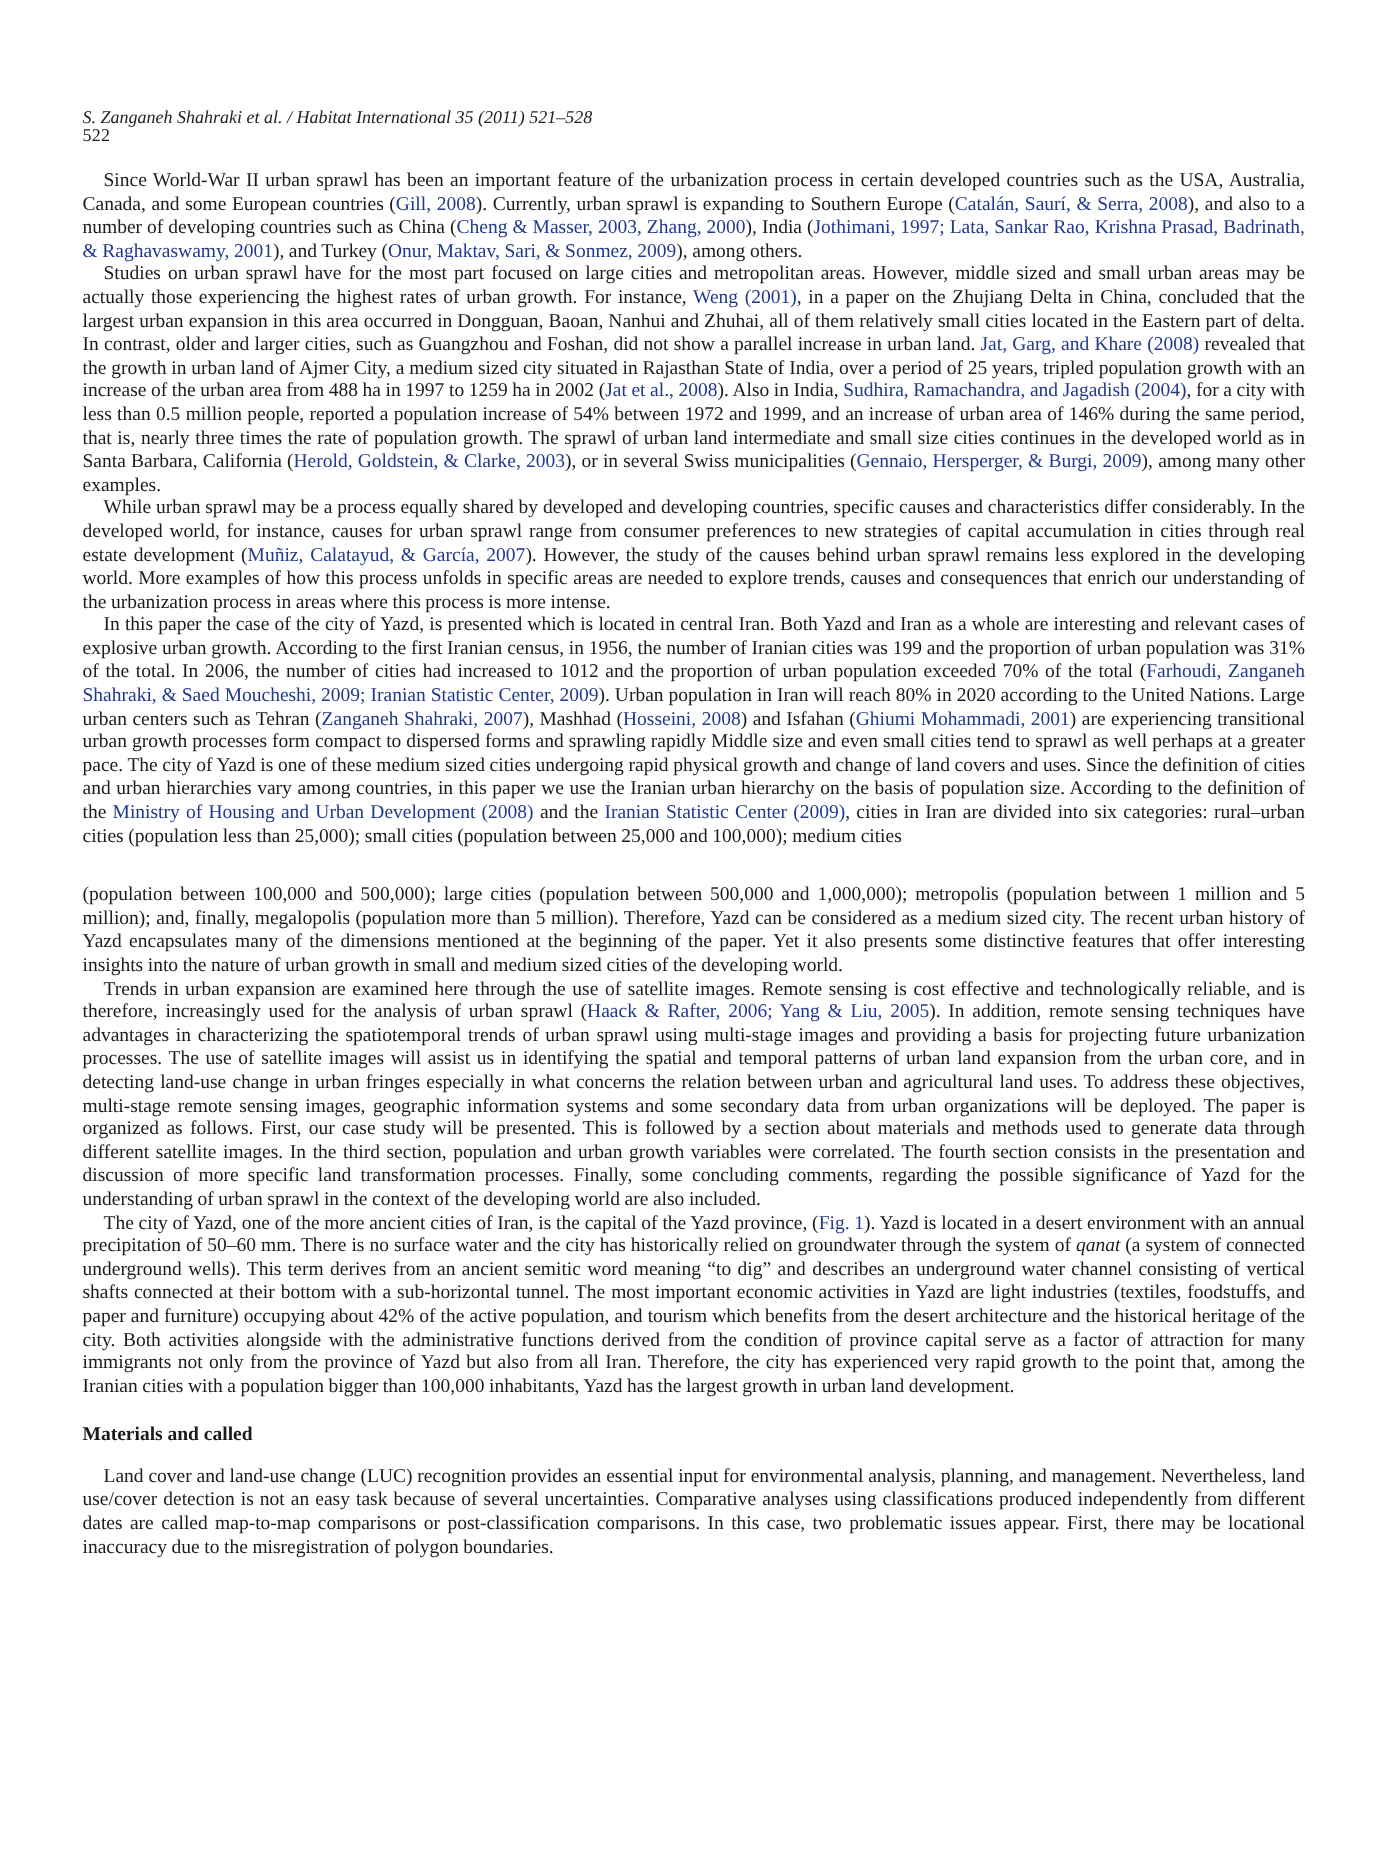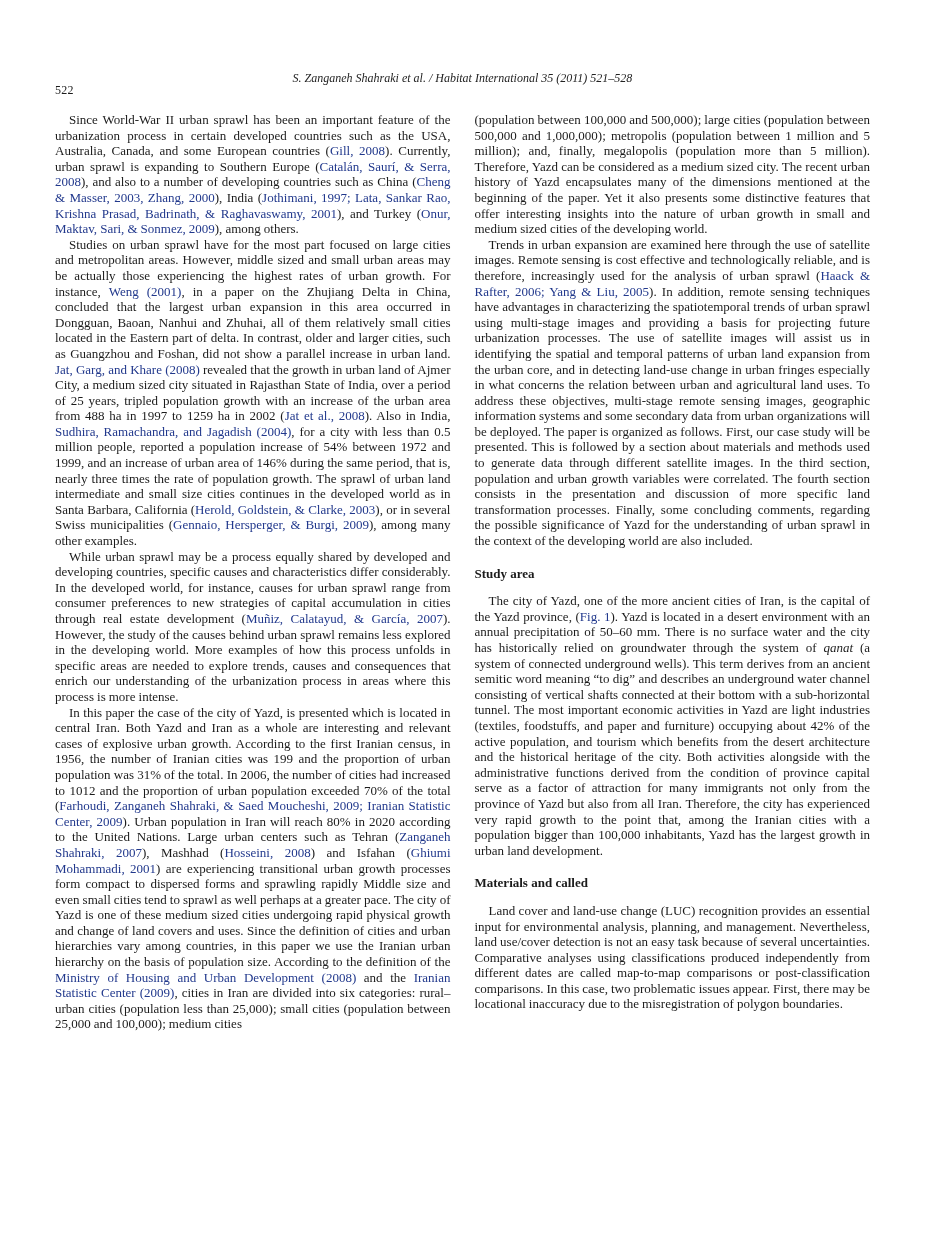--- a/index.html
+++ b/index.html
@@ -31,28 +31,29 @@
   }
   .page-number {
     position: absolute;
     left: 0;
     top: 12px;
     font-style: normal;
     letter-spacing: 0.2px;
   }
   .running-head {
     display: block;
-    text-align: center;
+    text-align: left;
     font-style: italic;
     color: #222222;
   }
   .columns {
     display: flex;
     gap: 24px;
     align-items: flex-start;
+    flex-direction: column;
   }
   .column {
     flex: 1 1 0;
     min-width: 0;
   }
   .para {
     margin: 0;
     font-size: 13px;
     line-height: 15.6px;
     text-align: justify;
@@ -87,19 +88,18 @@
   <main class="columns">
     <div class="column">
         <p class="para indent">Since World-War II urban sprawl has been an important feature of the urbanization process in certain developed countries such as the USA, Australia, Canada, and some European countries (<a class="cite-link">Gill, 2008</a>). Currently, urban sprawl is expanding to Southern Europe (<a class="cite-link">Catalán, Saurí, &amp; Serra, 2008</a>), and also to a number of developing countries such as China (<a class="cite-link">Cheng &amp; Masser, 2003, Zhang, 2000</a>), India (<a class="cite-link">Jothimani, 1997; Lata, Sankar Rao, Krishna Prasad, Badrinath, &amp; Raghavaswamy, 2001</a>), and Turkey (<a class="cite-link">Onur, Maktav, Sari, &amp; Sonmez, 2009</a>), among others.</p>
         <p class="para indent">Studies on urban sprawl have for the most part focused on large cities and metropolitan areas. However, middle sized and small urban areas may be actually those experiencing the highest rates of urban growth. For instance, <a class="cite-link">Weng (2001)</a>, in a paper on the Zhujiang Delta in China, concluded that the largest urban expansion in this area occurred in Dongguan, Baoan, Nanhui and Zhuhai, all of them relatively small cities located in the Eastern part of delta. In contrast, older and larger cities, such as Guangzhou and Foshan, did not show a parallel increase in urban land. <a class="cite-link">Jat, Garg, and Khare (2008)</a> revealed that the growth in urban land of Ajmer City, a medium sized city situated in Rajasthan State of India, over a period of 25 years, tripled population growth with an increase of the urban area from 488 ha in 1997 to 1259 ha in 2002 (<a class="cite-link">Jat et al., 2008</a>). Also in India, <a class="cite-link">Sudhira, Ramachandra, and Jagadish (2004)</a>, for a city with less than 0.5 million people, reported a population increase of 54% between 1972 and 1999, and an increase of urban area of 146% during the same period, that is, nearly three times the rate of population growth. The sprawl of urban land intermediate and small size cities continues in the developed world as in Santa Barbara, California (<a class="cite-link">Herold, Goldstein, &amp; Clarke, 2003</a>), or in several Swiss municipalities (<a class="cite-link">Gennaio, Hersperger, &amp; Burgi, 2009</a>), among many other examples.</p>
         <p class="para indent">While urban sprawl may be a process equally shared by developed and developing countries, specific causes and characteristics differ considerably. In the developed world, for instance, causes for urban sprawl range from consumer preferences to new strategies of capital accumulation in cities through real estate development (<a class="cite-link">Muñiz, Calatayud, &amp; García, 2007</a>). However, the study of the causes behind urban sprawl remains less explored in the developing world. More examples of how this process unfolds in specific areas are needed to explore trends, causes and consequences that enrich our understanding of the urbanization process in areas where this process is more intense.</p>
         <p class="para indent">In this paper the case of the city of Yazd, is presented which is located in central Iran. Both Yazd and Iran as a whole are interesting and relevant cases of explosive urban growth. According to the first Iranian census, in 1956, the number of Iranian cities was 199 and the proportion of urban population was 31% of the total. In 2006, the number of cities had increased to 1012 and the proportion of urban population exceeded 70% of the total (<a class="cite-link">Farhoudi, Zanganeh Shahraki, &amp; Saed Moucheshi, 2009; Iranian Statistic Center, 2009</a>). Urban population in Iran will reach 80% in 2020 according to the United Nations. Large urban centers such as Tehran (<a class="cite-link">Zanganeh Shahraki, 2007</a>), Mashhad (<a class="cite-link">Hosseini, 2008</a>) and Isfahan (<a class="cite-link">Ghiumi Mohammadi, 2001</a>) are experiencing transitional urban growth processes form compact to dispersed forms and sprawling rapidly Middle size and even small cities tend to sprawl as well perhaps at a greater pace. The city of Yazd is one of these medium sized cities undergoing rapid physical growth and change of land covers and uses. Since the definition of cities and urban hierarchies vary among countries, in this paper we use the Iranian urban hierarchy on the basis of population size. According to the definition of the <a class="cite-link">Ministry of Housing and Urban Development (2008)</a> and the <a class="cite-link">Iranian Statistic Center (2009)</a>, cities in Iran are divided into six categories: rural–urban cities (population less than 25,000); small cities (population between 25,000 and 100,000); medium cities</p>
       </div>
     <div class="column">
         <p class="para">(population between 100,000 and 500,000); large cities (population between 500,000 and 1,000,000); metropolis (population between 1 million and 5 million); and, finally, megalopolis (population more than 5 million). Therefore, Yazd can be considered as a medium sized city. The recent urban history of Yazd encapsulates many of the dimensions mentioned at the beginning of the paper. Yet it also presents some distinctive features that offer interesting insights into the nature of urban growth in small and medium sized cities of the developing world.</p>
         <p class="para indent">Trends in urban expansion are examined here through the use of satellite images. Remote sensing is cost effective and technologically reliable, and is therefore, increasingly used for the analysis of urban sprawl (<a class="cite-link">Haack &amp; Rafter, 2006; Yang &amp; Liu, 2005</a>). In addition, remote sensing techniques have advantages in characterizing the spatiotemporal trends of urban sprawl using multi-stage images and providing a basis for projecting future urbanization processes. The use of satellite images will assist us in identifying the spatial and temporal patterns of urban land expansion from the urban core, and in detecting land-use change in urban fringes especially in what concerns the relation between urban and agricultural land uses. To address these objectives, multi-stage remote sensing images, geographic information systems and some secondary data from urban organizations will be deployed. The paper is organized as follows. First, our case study will be presented. This is followed by a section about materials and methods used to generate data through different satellite images. In the third section, population and urban growth variables were correlated. The fourth section consists in the presentation and discussion of more specific land transformation processes. Finally, some concluding comments, regarding the possible significance of Yazd for the understanding of urban sprawl in the context of the developing world are also included.</p>
-        <h2 class="section-heading">Study area</h2>
         <p class="para indent">The city of Yazd, one of the more ancient cities of Iran, is the capital of the Yazd province, (<a class="cite-link">Fig. 1</a>). Yazd is located in a desert environment with an annual precipitation of 50–60 mm. There is no surface water and the city has historically relied on groundwater through the system of <i>qanat</i> (a system of connected underground wells). This term derives from an ancient semitic word meaning “to dig” and describes an underground water channel consisting of vertical shafts connected at their bottom with a sub-horizontal tunnel. The most important economic activities in Yazd are light industries (textiles, foodstuffs, and paper and furniture) occupying about 42% of the active population, and tourism which benefits from the desert architecture and the historical heritage of the city. Both activities alongside with the administrative functions derived from the condition of province capital serve as a factor of attraction for many immigrants not only from the province of Yazd but also from all Iran. Therefore, the city has experienced very rapid growth to the point that, among the Iranian cities with a population bigger than 100,000 inhabitants, Yazd has the largest growth in urban land development.</p>
         <h2 class="section-heading">Materials and called</h2>
         <p class="para indent">Land cover and land-use change (LUC) recognition provides an essential input for environmental analysis, planning, and management. Nevertheless, land use/cover detection is not an easy task because of several uncertainties. Comparative analyses using classifications produced independently from different dates are called map-to-map comparisons or post-classification comparisons. In this case, two problematic issues appear. First, there may be locational inaccuracy due to the misregistration of polygon boundaries.</p>
       </div>
   </main>
 </div>
 
 </body></html>

